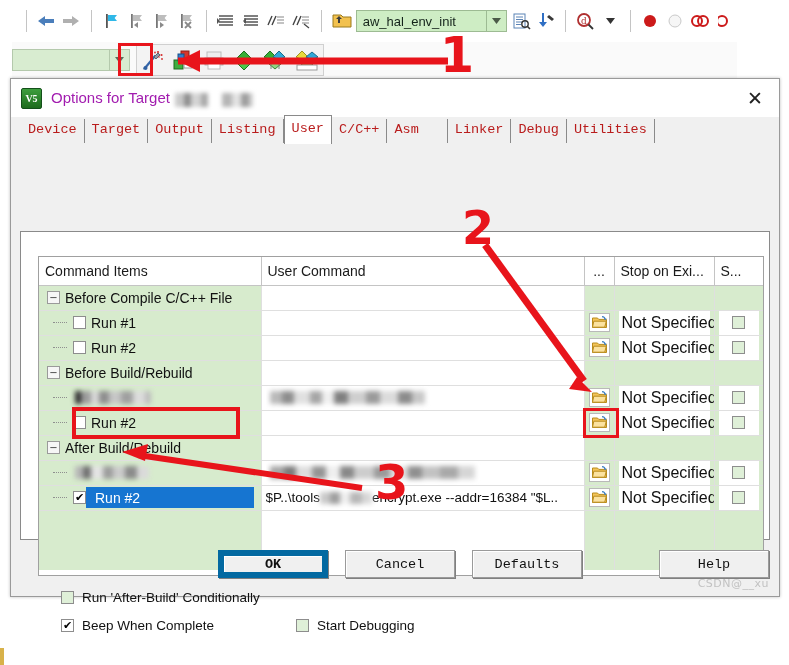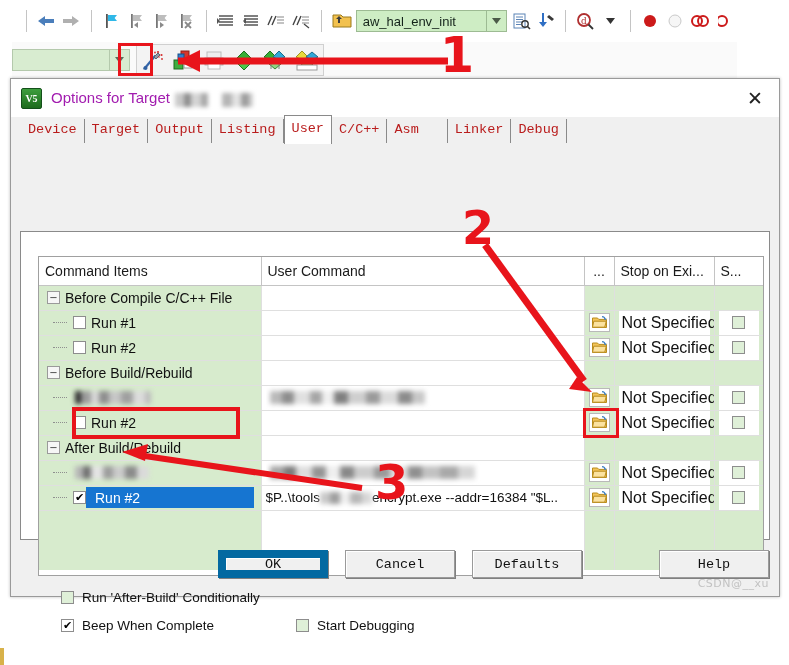--- a/index.html
+++ b/index.html
@@ -174,21 +174,21 @@
   .opt-label{font-size:13.5px;color:#111;margin-left:8px;white-space:nowrap;}
 
   
   #btnbar{position:absolute;left:0;right:0;bottom:0;height:54px;}
   .dbtn{
     position:absolute;top:8px;height:28px;background:#f0f0f0;
     border:1px solid #9a9a9a;box-shadow:inset 1px 1px 0 #ffffff, 1px 1px 0 #808080;
     font-family:"Liberation Mono","DejaVu Sans Mono",monospace;font-size:13.5px;color:#111;
     display:flex;align-items:center;justify-content:center;box-sizing:border-box;
   }
-  .dbtn.default{border:8px solid #0369a1;}
+  .dbtn.default{border:6px solid #0369a1;font-weight:bold;}
 
   #watermark{
     position:absolute;right:10px;bottom:6px;font-size:11px;color:#c2c2c2;
     letter-spacing:.5px;font-family:"DejaVu Sans",sans-serif;
   }
 
   #bg-bottom-strip{
     position:absolute;left:0;bottom:0;width:789px;height:8px;background:#ffffff;
     overflow:hidden;z-index:5;
   }
@@ -452,20 +452,21 @@
   <div id="tabstrip">
     <div class="tab">Device</div>
     <div class="tab">Target</div>
     <div class="tab">Output</div>
     <div class="tab">Listing</div>
     <div class="tab active">User</div>
     <div class="tab">C/C++</div>
     <div class="tab" style="padding-right:28px;">Asm</div>
     <div class="tab">Linker</div>
     <div class="tab">Debug</div>
+    <div class="tab">Utilities</div>
   </div>
 
   <div id="tabpage">
 
     <div id="table-wrap">
       <table class="grid">
         <colgroup>
           <col style="width:222px">
             <col style="width:323px">
             <col style="width:30px">

